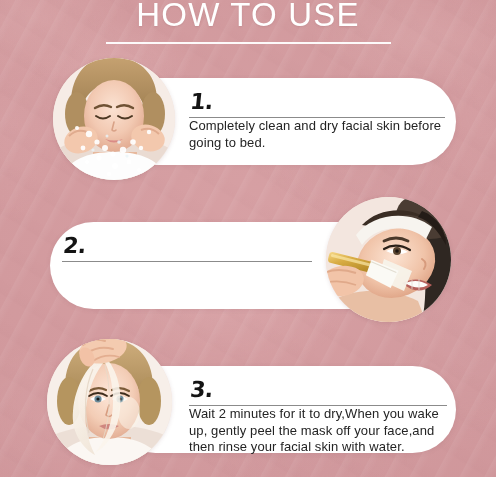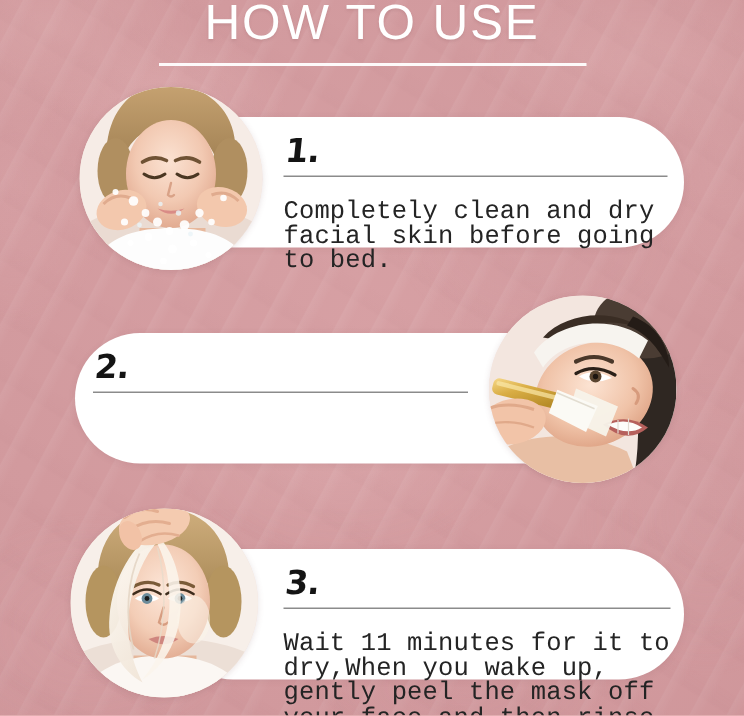--- a/index.html
+++ b/index.html
@@ -5,21 +5,21 @@
   html, body {
     margin: 0;
     padding: 0;
     background: #ffffff;
   }
   #poster {
     position: relative;
     width: 496px;
     height: 477px;
     overflow: hidden;
-    background: #b91c1c;
+    background: #3b82f6;
     font-family: "Liberation Sans", sans-serif;
     -webkit-font-smoothing: antialiased;
   }
 
   
   .bg-base {
     position: absolute;
     inset: 0;
     background: #d49a9e;
   }
@@ -118,25 +118,25 @@
     letter-spacing: -0.5px;
   }
   .num-rule {
     height: 1px;
     background: #8b8b8b;
     margin-top: 4px;
     width: 100%;
   }
   .step-text {
     display: block;
-    font-family: Liberation Mono, monospace;
-    font-size: 17px;
+    font-family: Liberation Sans, sans-serif;
+    font-size: 13px;
     line-height: 16.5px;
     color: #242424;
-    margin-top: 16px;
+    margin-top: 0;
     letter-spacing: .1px;
   }
 
   
   .photo {
     position: absolute;
     border-radius: 50%;
     overflow: hidden;
     z-index: 5;
     background: #f3e2dc;
@@ -294,21 +294,21 @@
       <ellipse cx="16" cy="84" rx="22" ry="15" fill="#f2c4a8" transform="rotate(-10 16 84)"></ellipse>
       <path d="M-2 76 Q12 70 30 76" stroke="#e0a98a" stroke-width="2" fill="none"></path>
       <path d="M-2 86 Q14 82 30 88" stroke="#e0a98a" stroke-width="1.6" fill="none"></path>
     </svg>
   </div>
 
   <div class="card" id="card-3">
     <div class="card-inner">
       <span class="step-num">3.</span>
       <div class="num-rule"></div>
-      <span class="step-text">Wait 11 minutes for it to dry,When you wake up, gently peel the mask off your face,and then rinse your facial skin with water.</span>
+      <span class="step-text">Wait 2 minutes for it to dry,When you wake up, gently peel the mask off your face,and then rinse your facial skin with water.</span>
     </div>
   </div>
 
   <div class="photo" id="photo-3">
     <svg viewBox="0 0 125 126" preserveAspectRatio="xMidYMid slice">
       <defs>
         <radialGradient id="sk3" cx="50%" cy="40%" r="62%">
           <stop offset="0%" stop-color="#fde6d8"></stop>
           <stop offset="62%" stop-color="#f3cdb6"></stop>
           <stop offset="100%" stop-color="#e2ac92"></stop>

